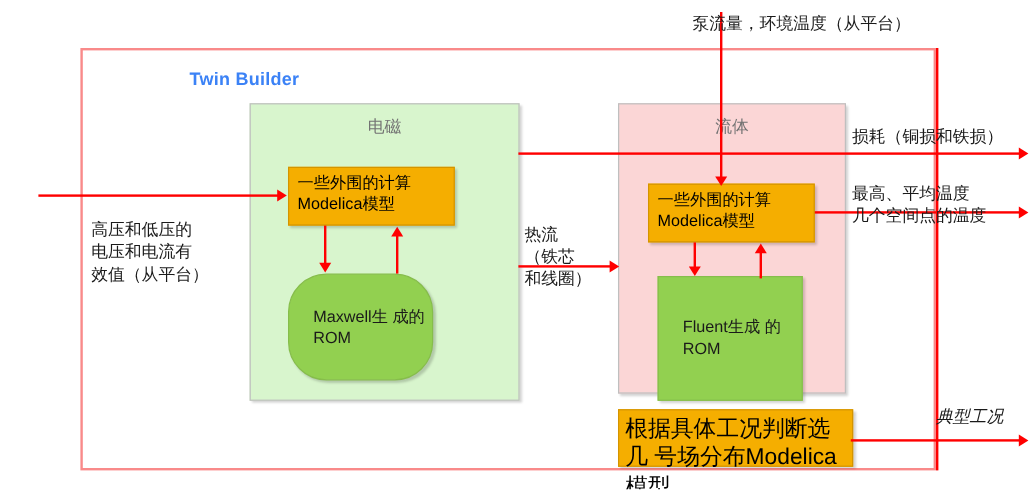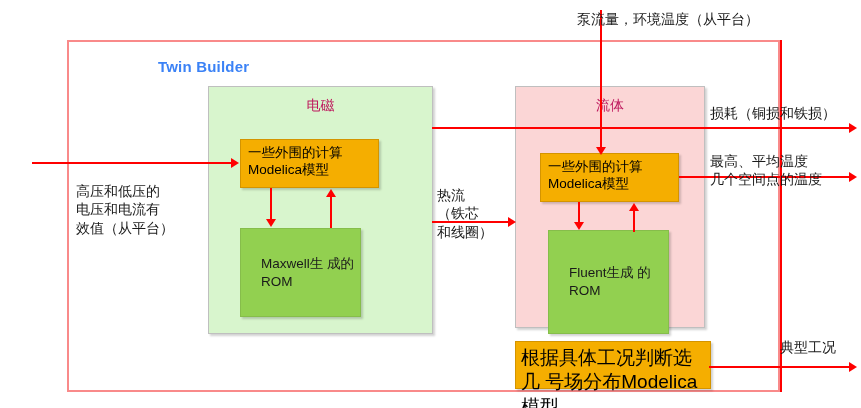--- a/index.html
+++ b/index.html
@@ -57,21 +57,21 @@
     height: 242px;
     background: #fbd6d6;
   }
   .panel-title {
     position: absolute;
     top: 10px;
     left: 0;
     width: 100%;
     text-align: center;
     font-size: 14px;
-    color: #be185d;
+    color: #737373;
   }
   
   .orange-box {
     position: absolute;
     box-sizing: border-box;
     background: #f5ae00;
     border: 1px solid #d49400;
     box-shadow: 2px 2px 2px rgba(0,0,0,0.18);
     color: #000000;
     font-size: 13.5px;
@@ -93,21 +93,21 @@
     background: #92d050;
     border: 1px solid #86bd4b;
     box-shadow: 2px 2px 2px rgba(0,0,0,0.18);
     color: #1a1a1a;
     font-size: 13.5px;
     line-height: 1.3;
     display: flex;
     align-items: center;
   }
   .rom-box > span { padding-left: 20px; }
-  .rom-maxwell { left: 240px; top: 228px; width: 121px; height: 89px; }
+  .rom-maxwell { left: 240px; top: 228px; width: 121px; height: 89px; border-radius: 32px; }
   .rom-fluent  { left: 548px; top: 230px; width: 121px; height: 104px; }
 
   
   .hline {
     position: absolute;
     height: 0;
     border-top: 2px solid #ff0000;
   }
   .vline {
     position: absolute;
@@ -142,21 +142,21 @@
     font-size: 14px;
     line-height: 1.32;
     color: #1a1a1a;
     white-space: pre;
   }
   .anno-left      { left: 76px;  top: 142px; margin-top: 40px; }
   .anno-heatflow  { left: 437px; top: 186px; }
   .anno-pump      { left: 577px; top: 10px;  }
   .anno-loss      { left: 710px; top: 104px; }
   .anno-temp      { left: 710px; top: 152px; }
-  .anno-cond      { left: 780px; top: 338px; }
+  .anno-cond      { left: 780px; top: 338px; font-style: italic; }
 </style>
 </head>
 <body>
 
 <div id="canvas">
 
   <div class="outer-box"></div>
   <div class="twin-builder-label">Twin Builder</div>
 
   <div class="panel panel-em">

